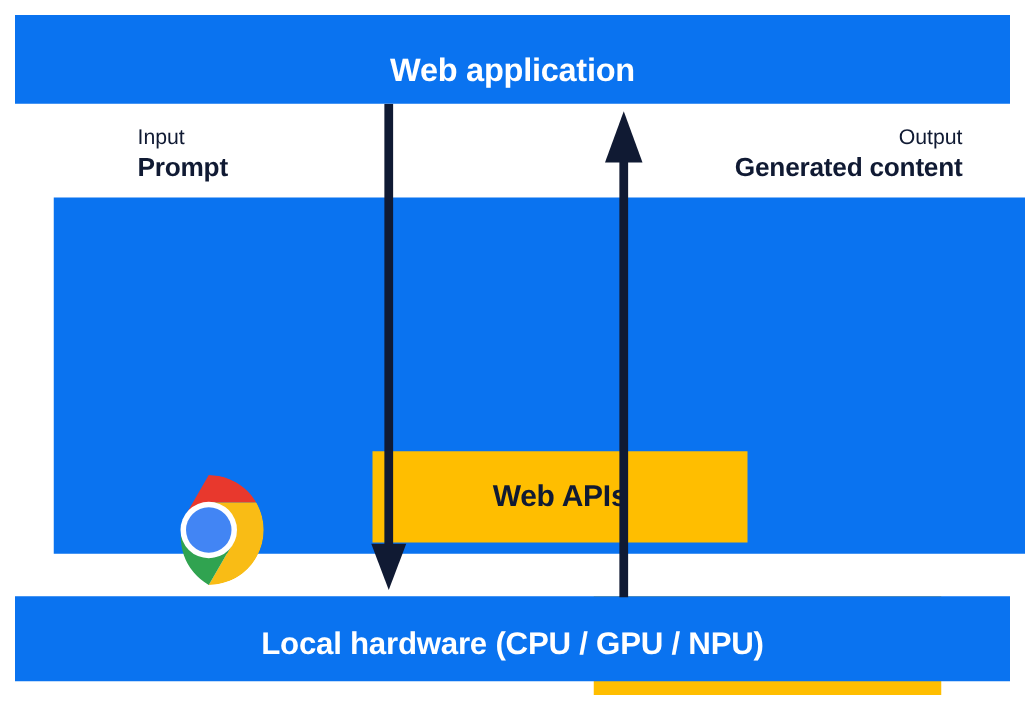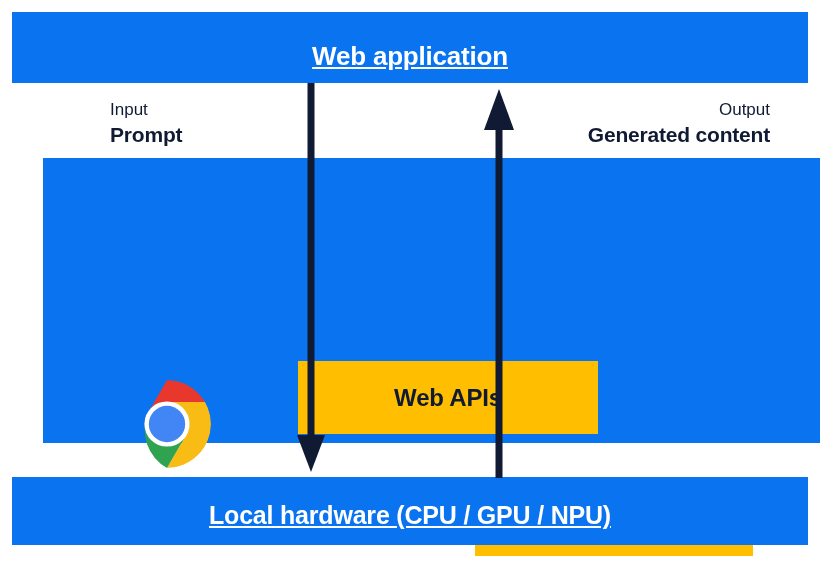--- a/index.html
+++ b/index.html
@@ -43,21 +43,20 @@
 
   .band-title {
     position: absolute;
     left: 0;
     width: 100%;
     text-align: center;
     color: #ffffff;
     font-weight: bold;
     letter-spacing: -0.2px;
     white-space: nowrap;
-    text-decoration: underline;
   }
   #band-web-application .band-title {
     top: 29px;
     font-size: 26px;
   }
   #band-local-hardware .band-title {
     top: 24px;
     font-size: 25px;
   }
 

